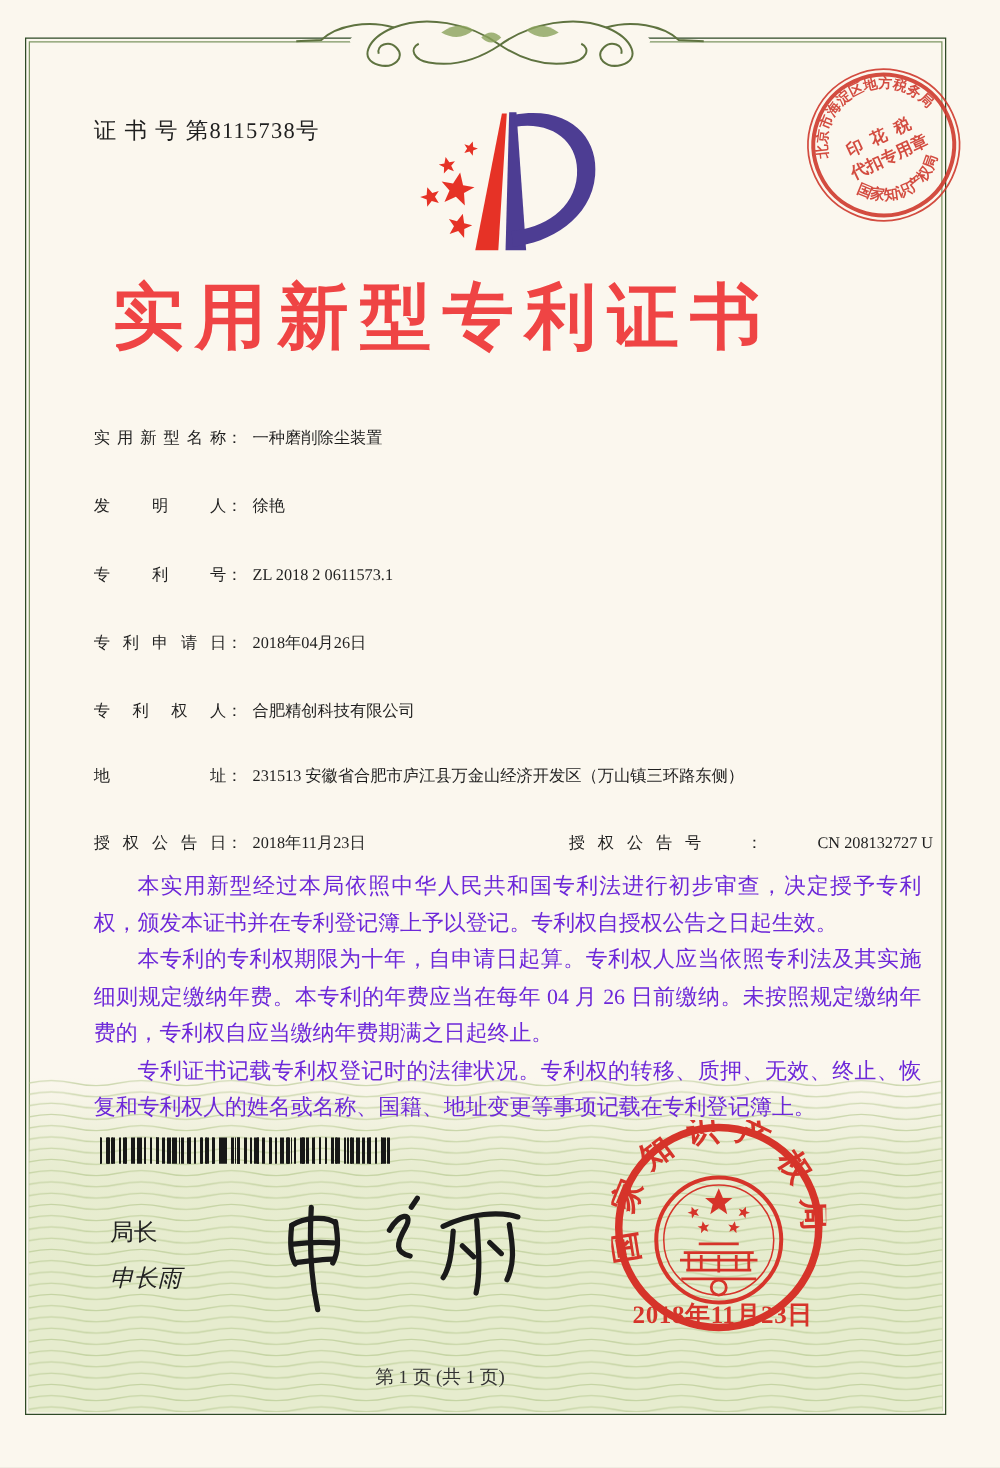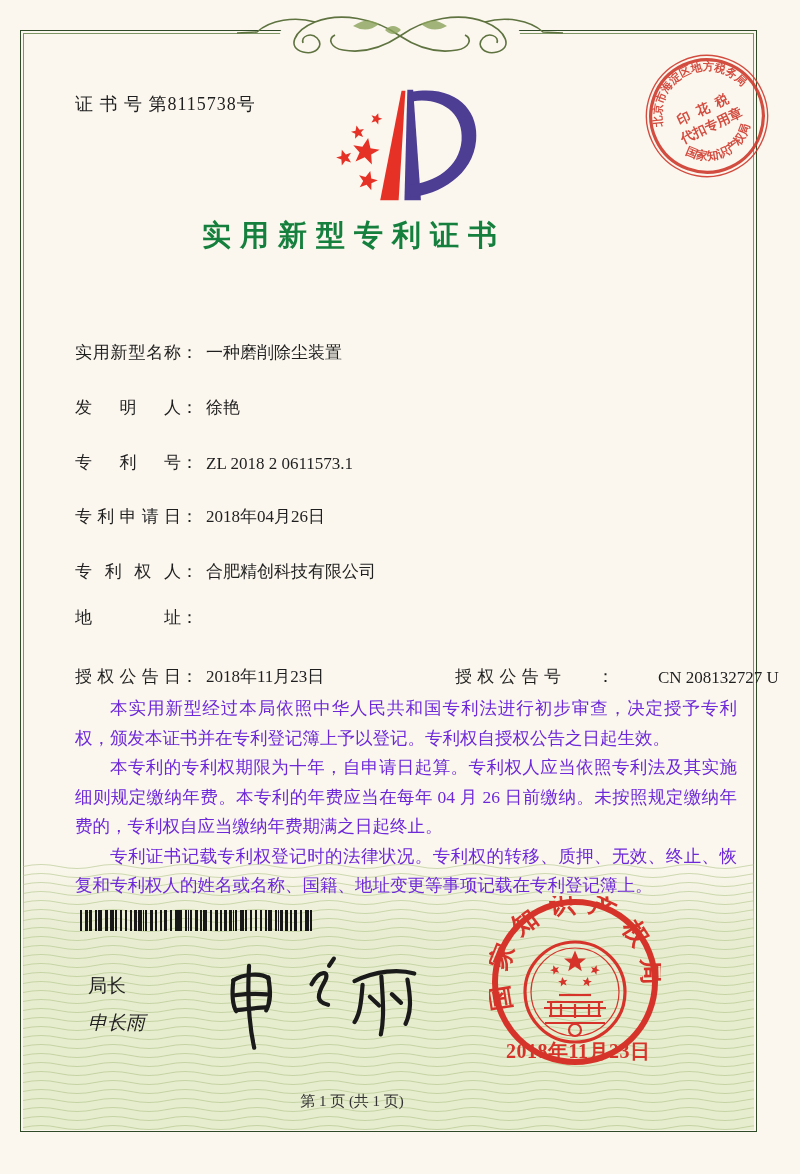--- a/index.html
+++ b/index.html
@@ -22,23 +22,23 @@
 
   .ornament { position:absolute; left:235px; top:6px; width:330px; height:56px; }
 
   .cert-no { position:absolute; left:75px; top:92px; font-size:18px; letter-spacing:1px;text-align:right; }
 
   .logo { position:absolute; left:325px; top:82px; width:155px; height:126px; }
 
   .tax-stamp { position:absolute; left:638px; top:46px; width:138px; height:140px; opacity:.9; }
 
   .title { position:absolute; left:0; width:708px; top:216px; text-align:center;
-           font-size:29px; font-weight:bold; letter-spacing:9px; color:#15803d; }
-
-  .field-row { position:absolute; left:75px; font-size:17px; display:flex; align-items:flex-end; }
+           font-size:57px; font-weight:bold; letter-spacing:9px; color:#ef4444; }
+
+  .field-row { position:absolute; left:75px; font-size:13px; display:flex; align-items:center; }
   .f-label { display:inline-block; width:106px; text-align:justify; text-align-last:justify; }
   .f-colon { display:inline-block; margin-right:8px; }
   .f-value { display:inline-block; }
   .row-address .f-value { width:512px; line-height:30px; }
   .row-grant-no { left:455px;gap:36px; }
 
   .paragraphs { position:absolute; left:75px; width:662px; top:694px;
     font-size:17.5px; line-height:29.5px; text-align:justify; color:#6d28d9; }
   .paragraphs p { text-indent:2em; }
 
@@ -164,20 +164,21 @@
       <span class="f-value">2018年04月26日</span>
   </div>
   <div class="field-row" style="top:560px">
     <span class="f-label">专利权人</span>
       <span class="f-colon">：</span>
       <span class="f-value">合肥精创科技有限公司</span>
   </div>
   <div class="field-row row-address" style="top:606px">
     <span class="f-label">地址</span>
       <span class="f-colon">：</span>
+      <span class="f-value">231513 安徽省合肥市庐江县万金山经济开发区（万山镇三环路东侧）</span>
   </div>
   <div class="field-row" style="top:665px">
     <span class="f-label">授权公告日</span>
       <span class="f-colon">：</span>
       <span class="f-value">2018年11月23日</span>
   </div>
   <div class="field-row row-grant-no" style="top:665px">
     <span class="f-label">授权公告号</span>
       <span class="f-colon">：</span>
       <span class="f-value">CN 208132727 U</span>

